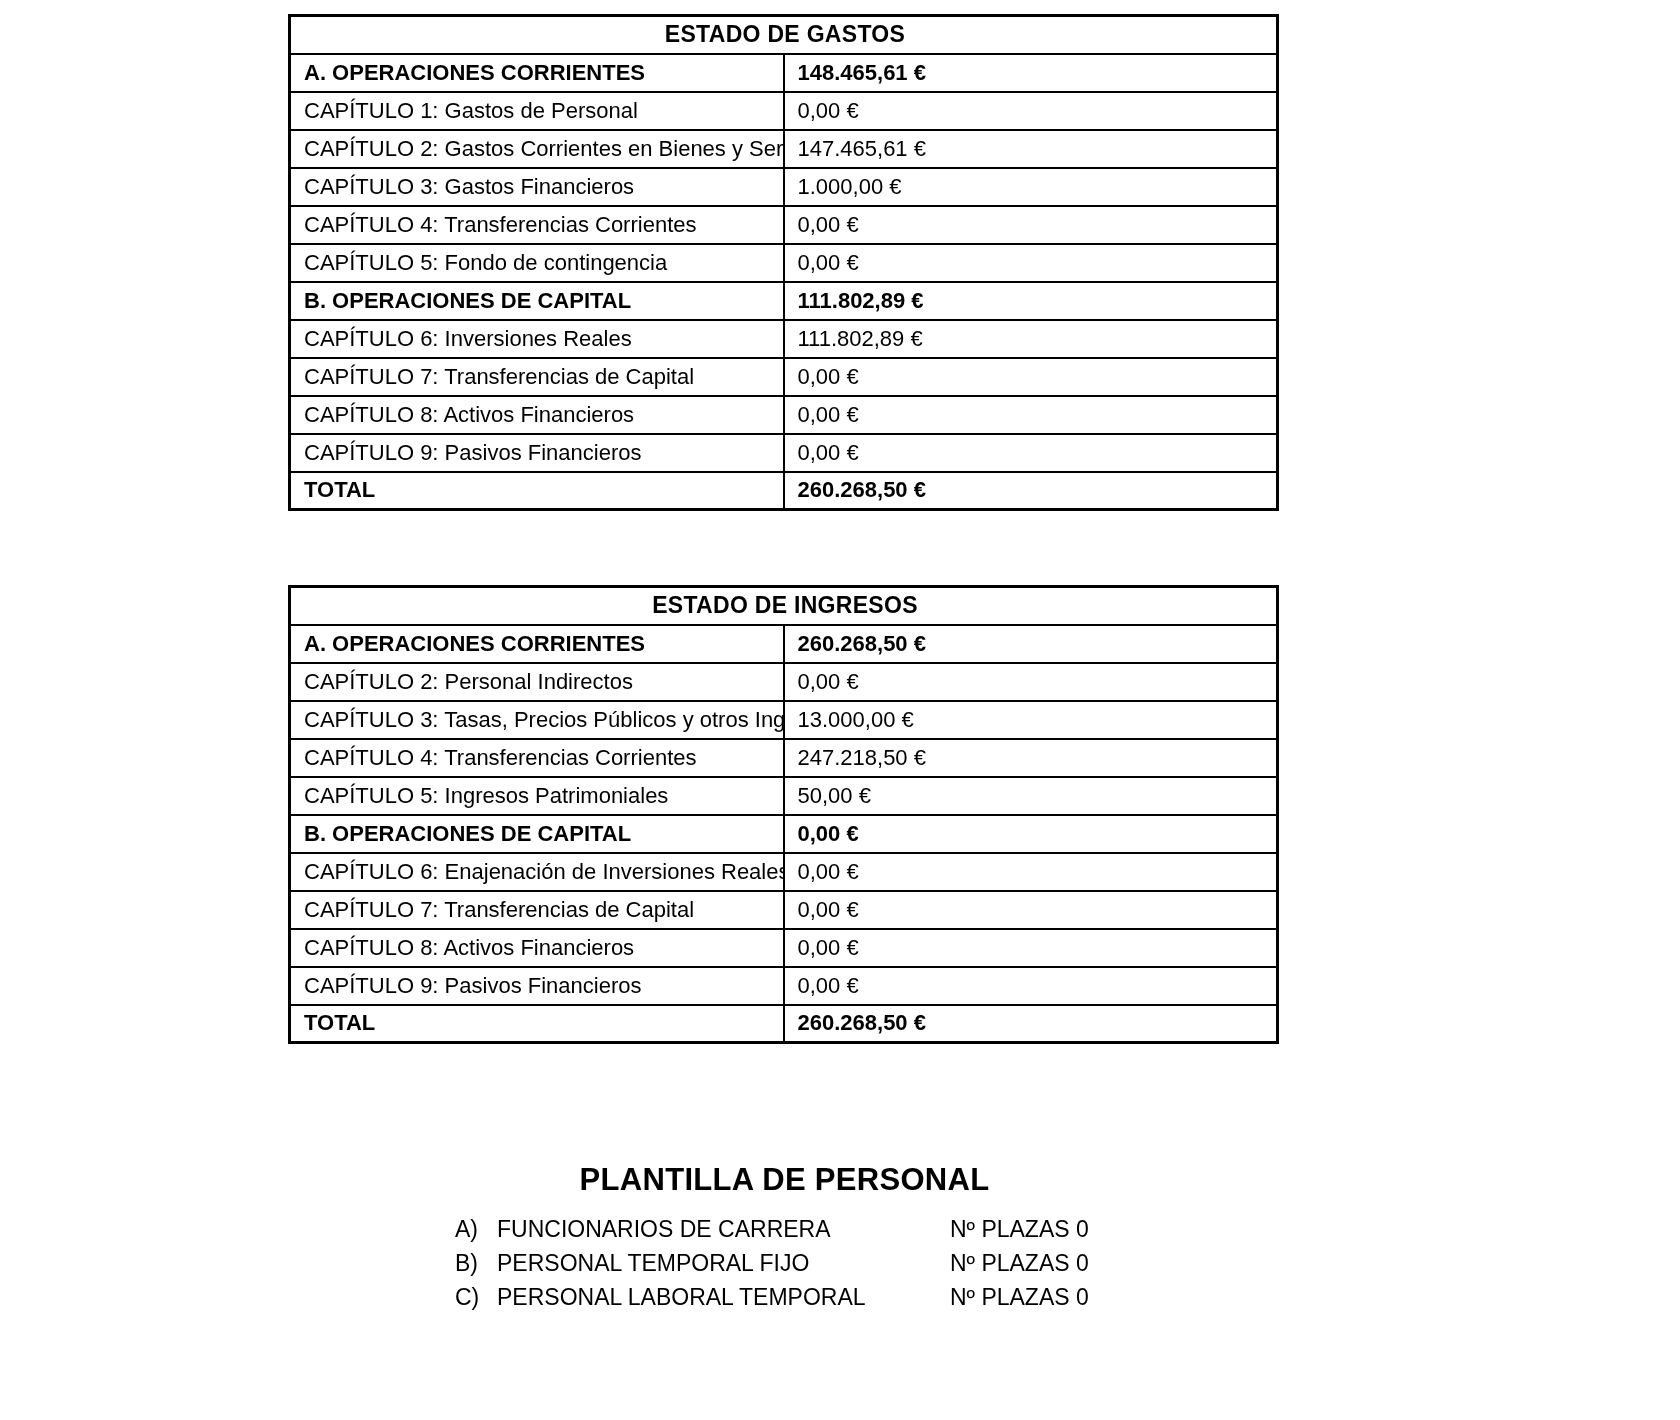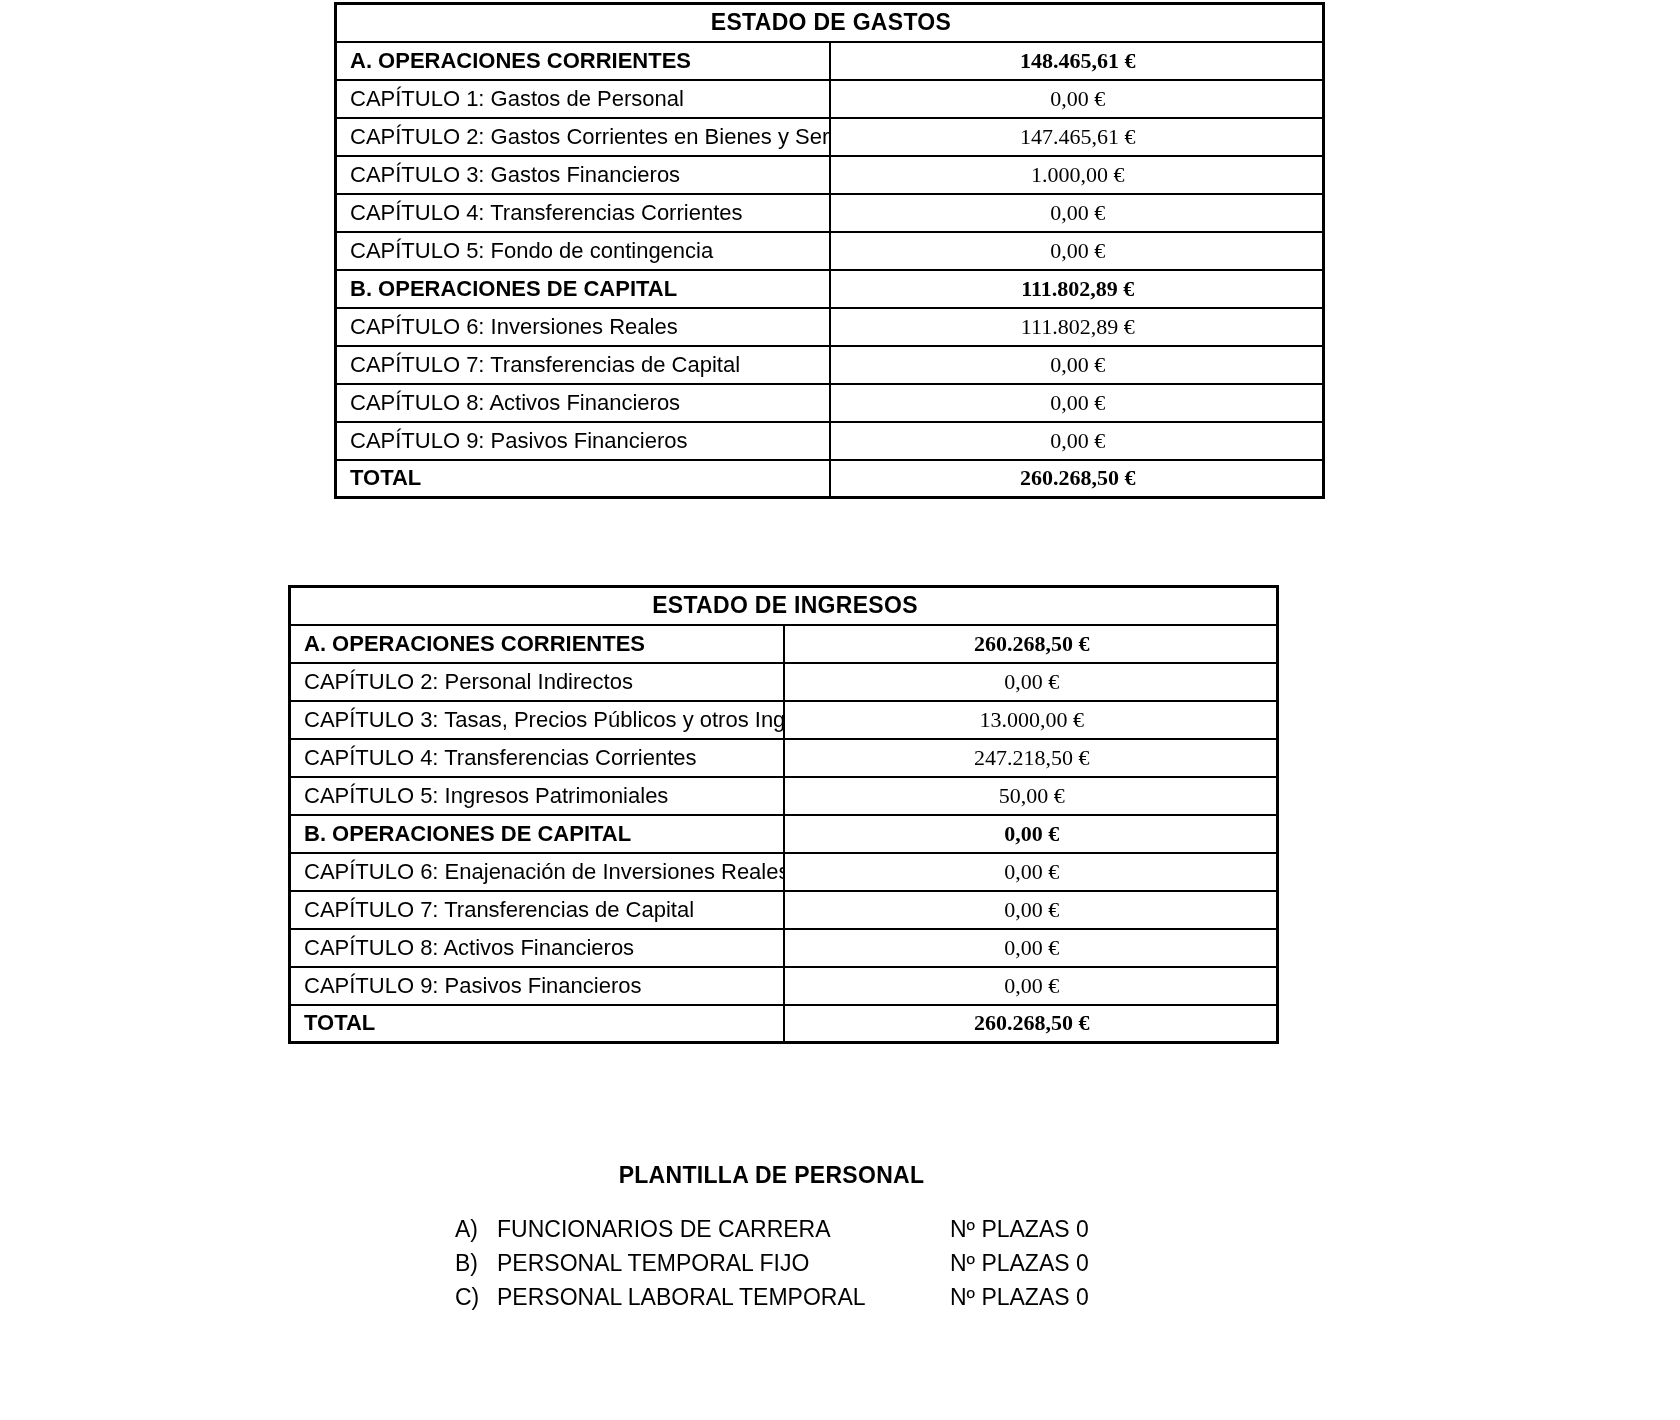--- a/index.html
+++ b/index.html
@@ -19,53 +19,52 @@
   }
   table.budget {
     position: absolute;
     left: 288px;
     width: 991px;
     border-collapse: collapse;
     font-size: 22px;
     table-layout: fixed;
     border: 3px solid #000;
   }
-  #gastos-table { top: 2px; margin-left: 46px; }
+  #gastos-table { top: 14px; }
   #ingresos-table { top: 585px; }
   table.budget td {
     border: 2px solid #000;
     height: 38px;
     padding: 0 10px 0 13px;
     vertical-align: middle;
     overflow: hidden;
     white-space: nowrap;
   }
   td.title-cell {
     text-align: center;
     font-weight: bold;
     font-size: 23px;
     letter-spacing: 0.3px;
   }
   td.label-cell { width: 770px; }
   td.value-cell {
     width: 221px;
-    text-align: center;
+    text-align: left;
     padding-right: 11px;
-    font-family: Liberation Serif, serif;
   }
   .b { font-weight: bold; }
   .r { text-align: left; padding-right: 28px; }
   .plantilla-title {
     position: absolute;
-    left: 276px;
+    left: 289px;
     top: 1162px;
     width: 991px;
     text-align: center;
     font-weight: bold;
-    font-size: 23px;
+    font-size: 31px;
     letter-spacing: 0.3px;
   }
   .plantilla-items {
     position: absolute;
     left: 455px;
     top: 1212px;
     font-size: 23px;
   }
   .p-row {
     display: grid;

